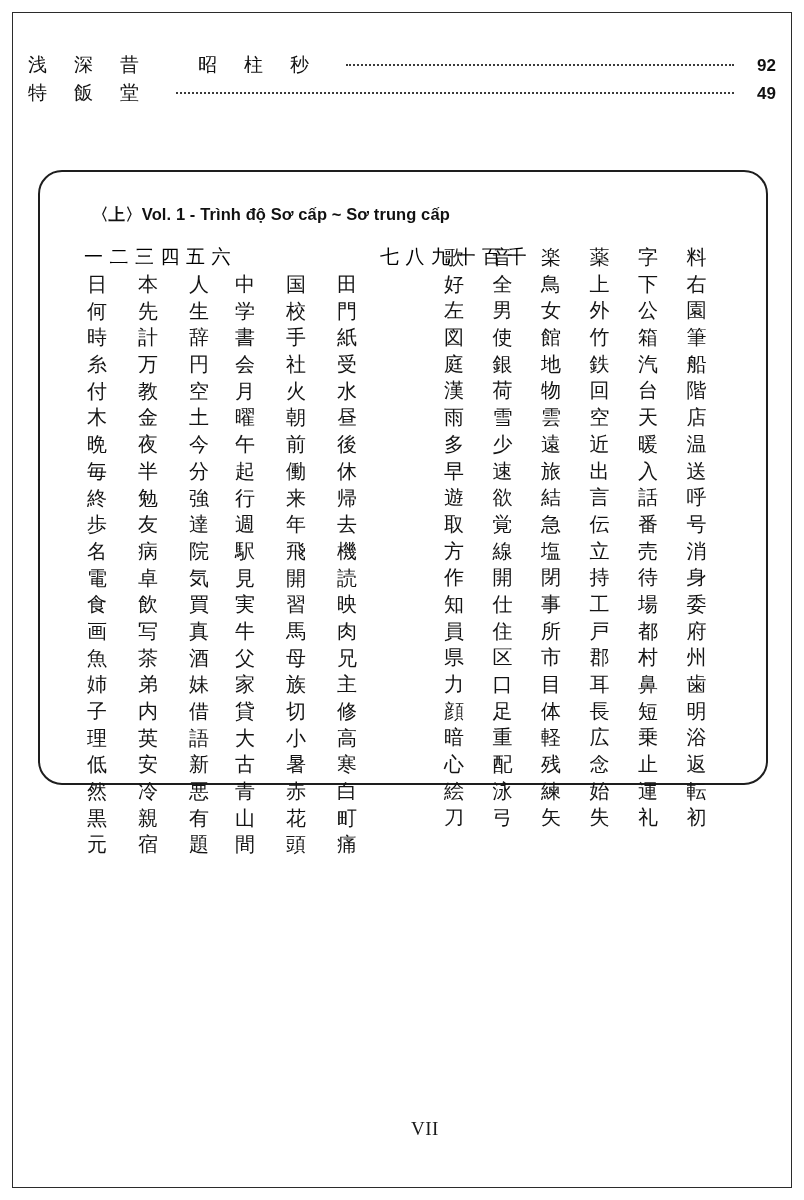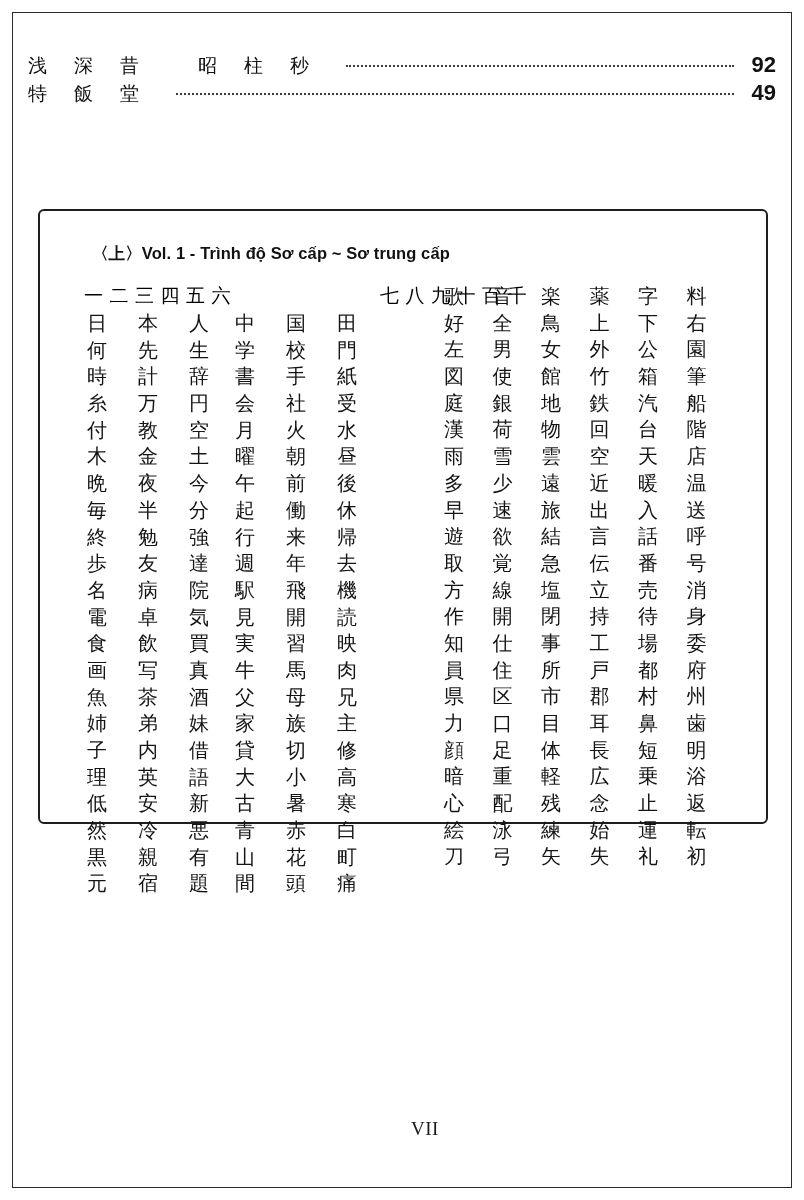--- a/index.html
+++ b/index.html
@@ -60,37 +60,36 @@
     border-bottom: 2px dotted #3a3a3a;
     position: relative;
     top: -5px;
     height: 1px;
   }
   .toc-page {
     flex: 0 0 auto;
     width: 34px;
     text-align: right;
     font-family: "Liberation Sans", sans-serif;
-    font-size: 22px;
+    font-size: 17px;
     font-weight: bold;
     color: #111111;
   }
 
   
   .kanji-box {
     position: absolute;
     left: 38px;
     top: 170px;
     width: 730px;
     height: 615px;
     border: 2px solid #1e1e1e;
-    border-radius: 6px;
+    border-radius: 24px;
     box-sizing: border-box;
     background: #ffffff;
-    margin-top: 39px;
   }
   .box-title {
     position: absolute;
     left: 52px;
     top: 32px;
     font-family: "Liberation Sans", sans-serif;
     font-size: 16.5px;
     font-weight: bold;
     color: #111111;
     letter-spacing: 0.1px;

